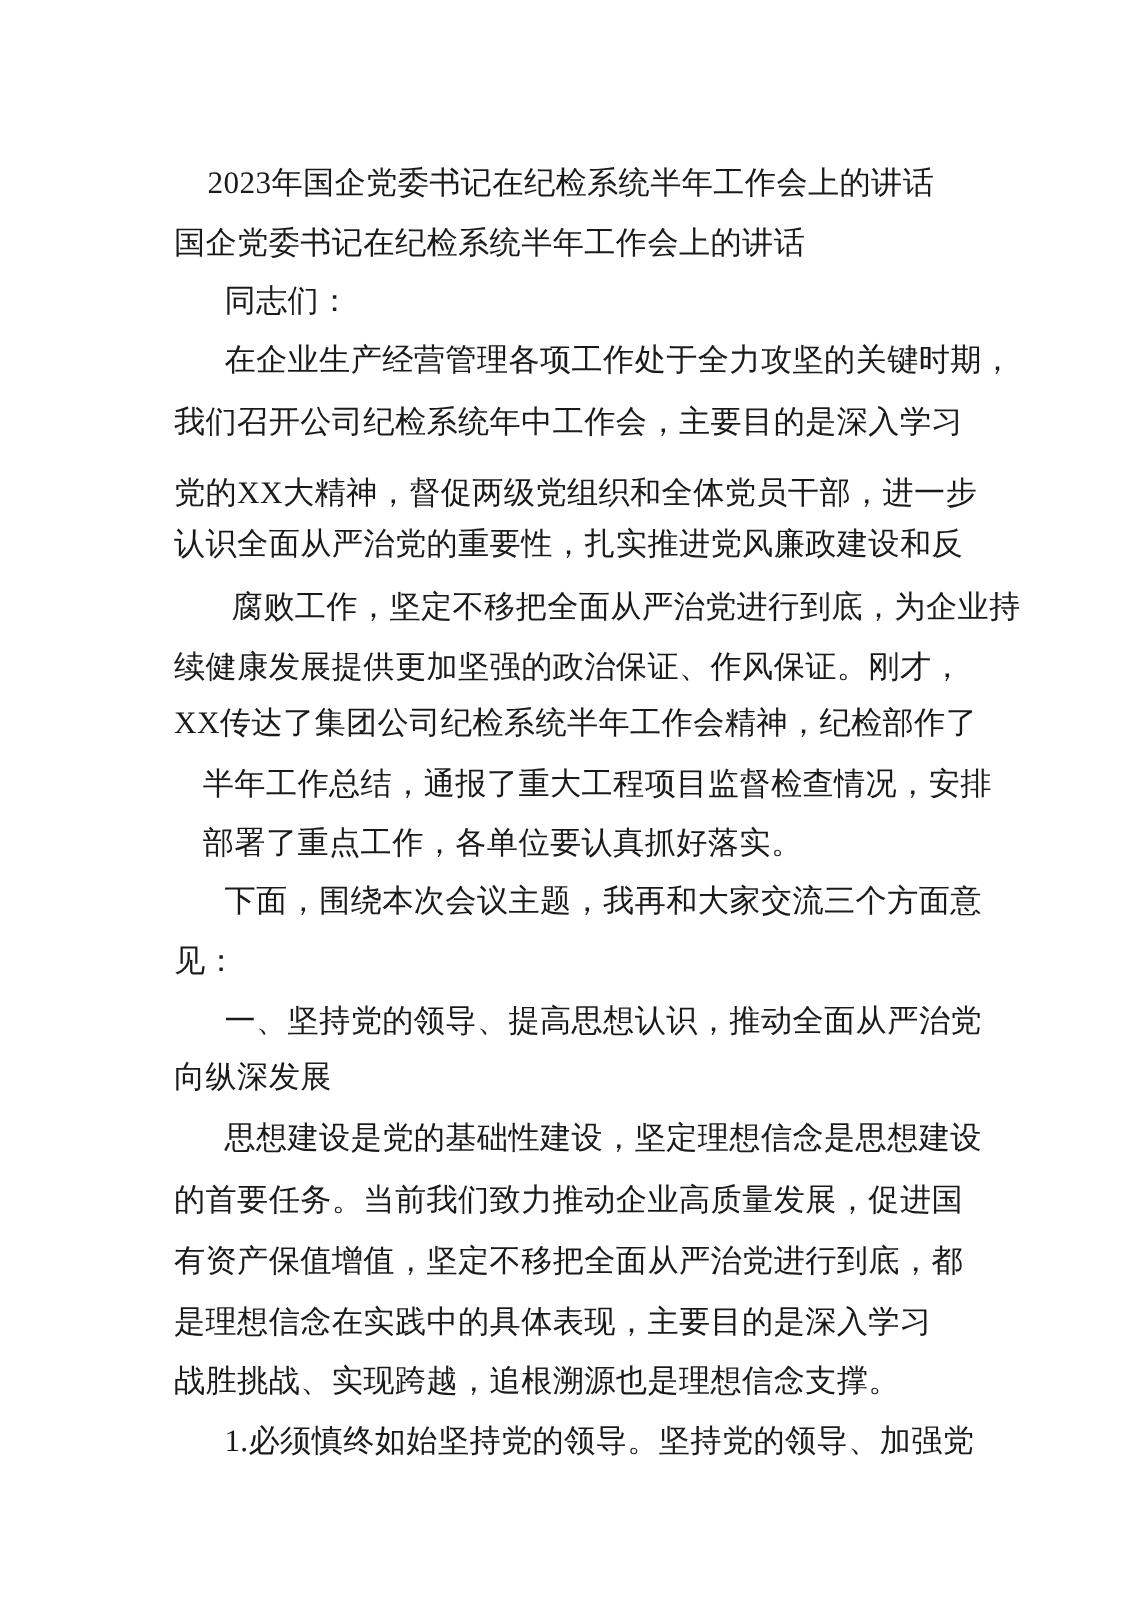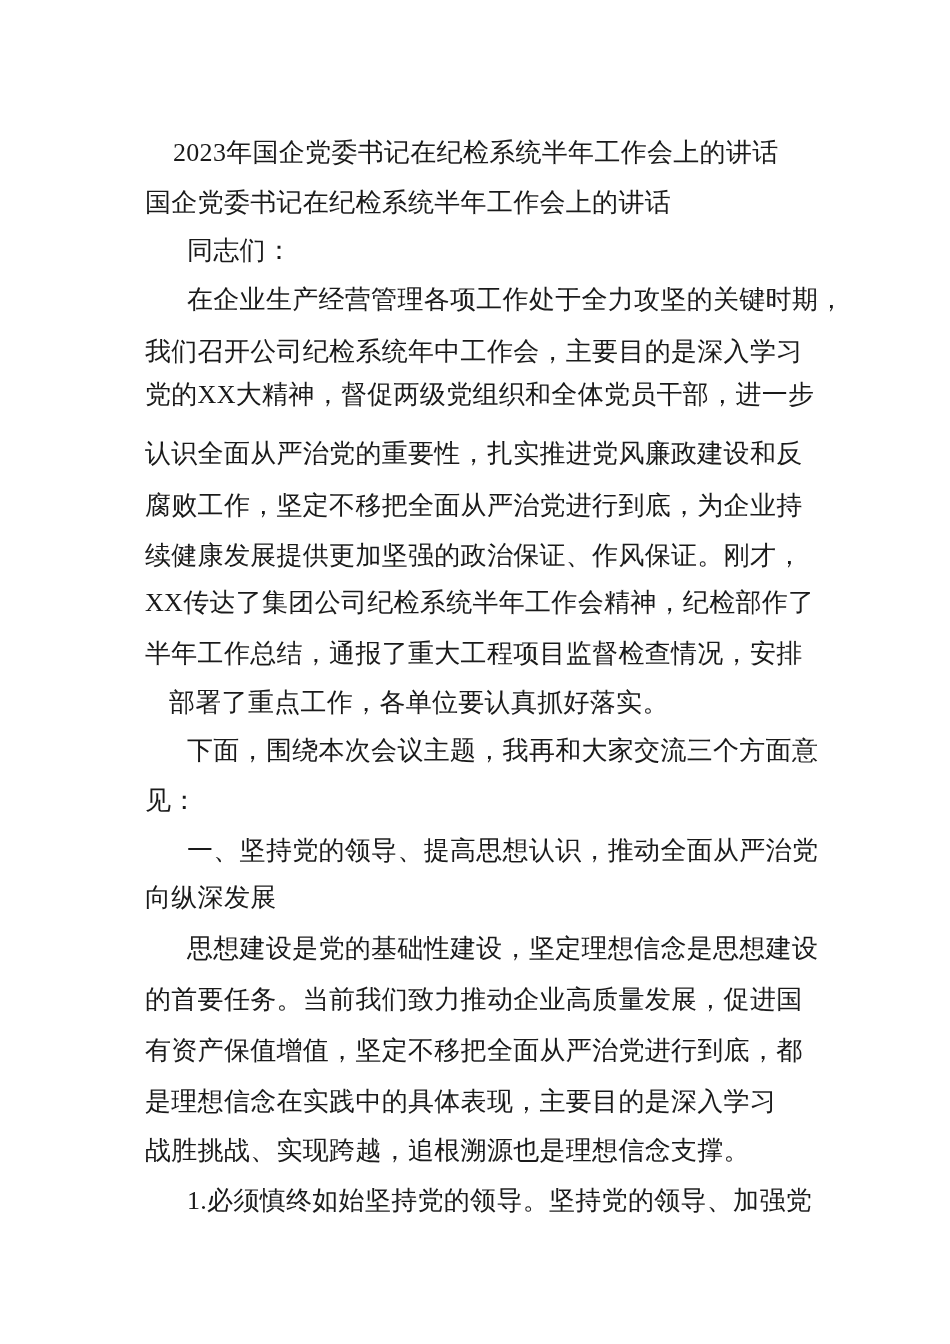--- a/index.html
+++ b/index.html
@@ -37,26 +37,26 @@
 </head>
 <body>
 
 <div class="page">
   <div class="line title-indent" style="top:0px;">2023年国企党委书记在纪检系统半年工作会上的讲话</div>
   <div class="line" style="top:50px;">国企党委书记在纪检系统半年工作会上的讲话</div>
   <div class="line indent" style="top:98px;">同志们：</div>
 
   <div class="line indent" style="top:147px;">在企业生产经营管理各项工作处于全力攻坚的关键时期，</div>
   <div class="line" style="top:199px;">我们召开公司纪检系统年中工作会，主要目的是深入学习</div>
-  <div class="line" style="top:242px;">党的XX大精神，督促两级党组织和全体党员干部，进一步</div>
+  <div class="line" style="top:258px;">党的XX大精神，督促两级党组织和全体党员干部，进一步</div>
   <div class="line" style="top:301px;">认识全面从严治党的重要性，扎实推进党风廉政建设和反</div>
-  <div class="line" style="top:353px;">腐败工作，坚定不移把全面从严治党进行到底，为企业持</div>
+  <div class="line" style="top:353px;margin-left:48px;">腐败工作，坚定不移把全面从严治党进行到底，为企业持</div>
   <div class="line" style="top:403px;">续健康发展提供更加坚强的政治保证、作风保证。刚才，</div>
   <div class="line" style="top:450px;">XX传达了集团公司纪检系统半年工作会精神，纪检部作了</div>
-  <div class="line" style="top:501px;">半年工作总结，通报了重大工程项目监督检查情况，安排</div>
+  <div class="line" style="top:501px;margin-left:24px;">半年工作总结，通报了重大工程项目监督检查情况，安排</div>
   <div class="line" style="top:550px;margin-left:24px;">部署了重点工作，各单位要认真抓好落实。</div>
 
   <div class="line indent" style="top:598px;">下面，围绕本次会议主题，我再和大家交流三个方面意</div>
   <div class="line" style="top:648px;">见：</div>
 
   <div class="line indent" style="top:698px;">一、坚持党的领导、提高思想认识，推动全面从严治党</div>
   <div class="line" style="top:745px;">向纵深发展</div>
 
   <div class="line indent" style="top:796px;">思想建设是党的基础性建设，坚定理想信念是思想建设</div>
   <div class="line" style="top:847px;">的首要任务。当前我们致力推动企业高质量发展，促进国</div>

